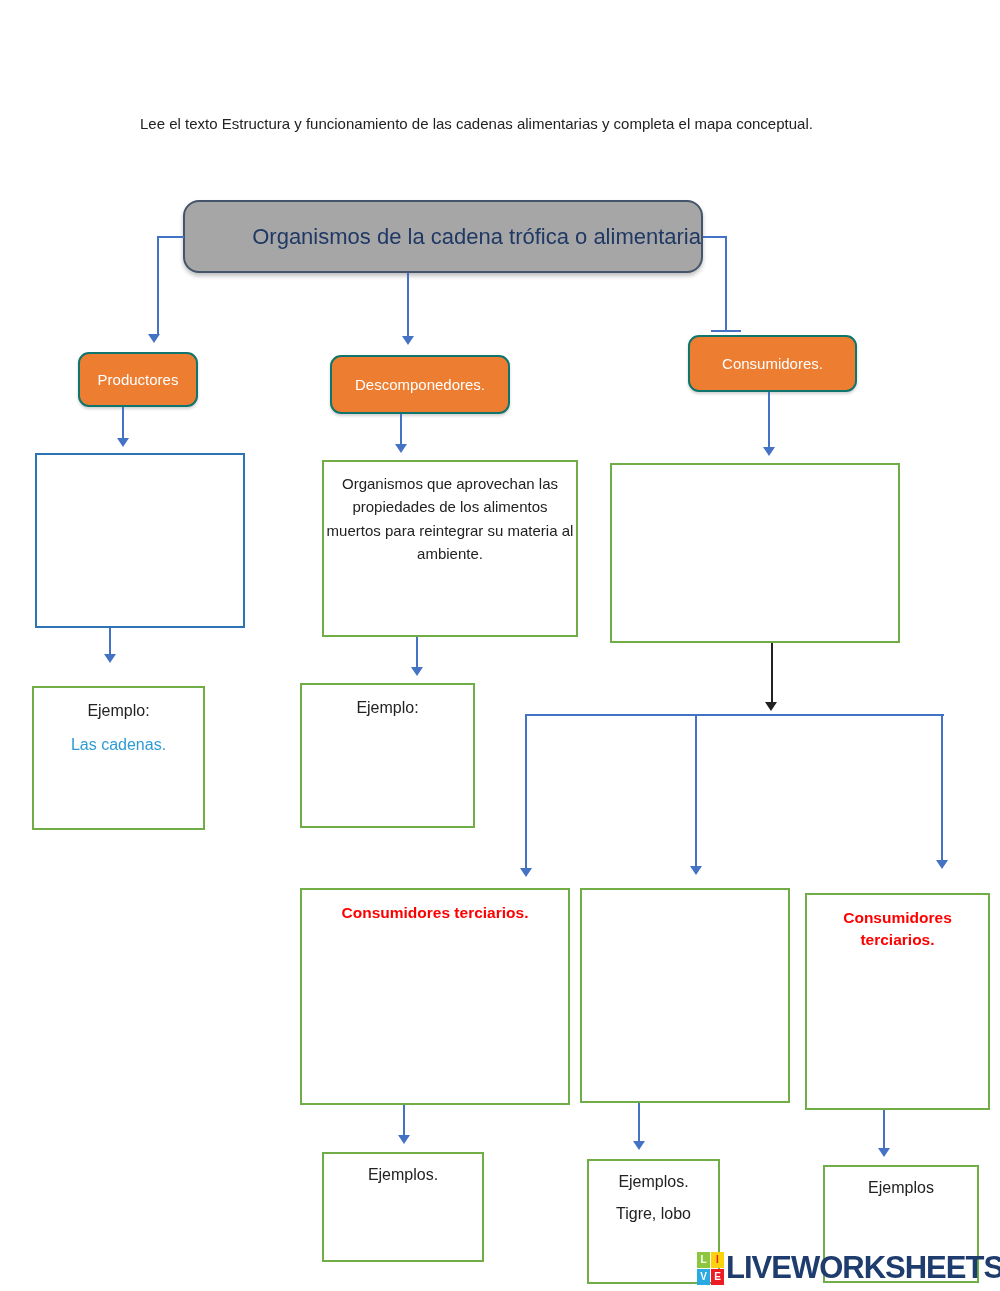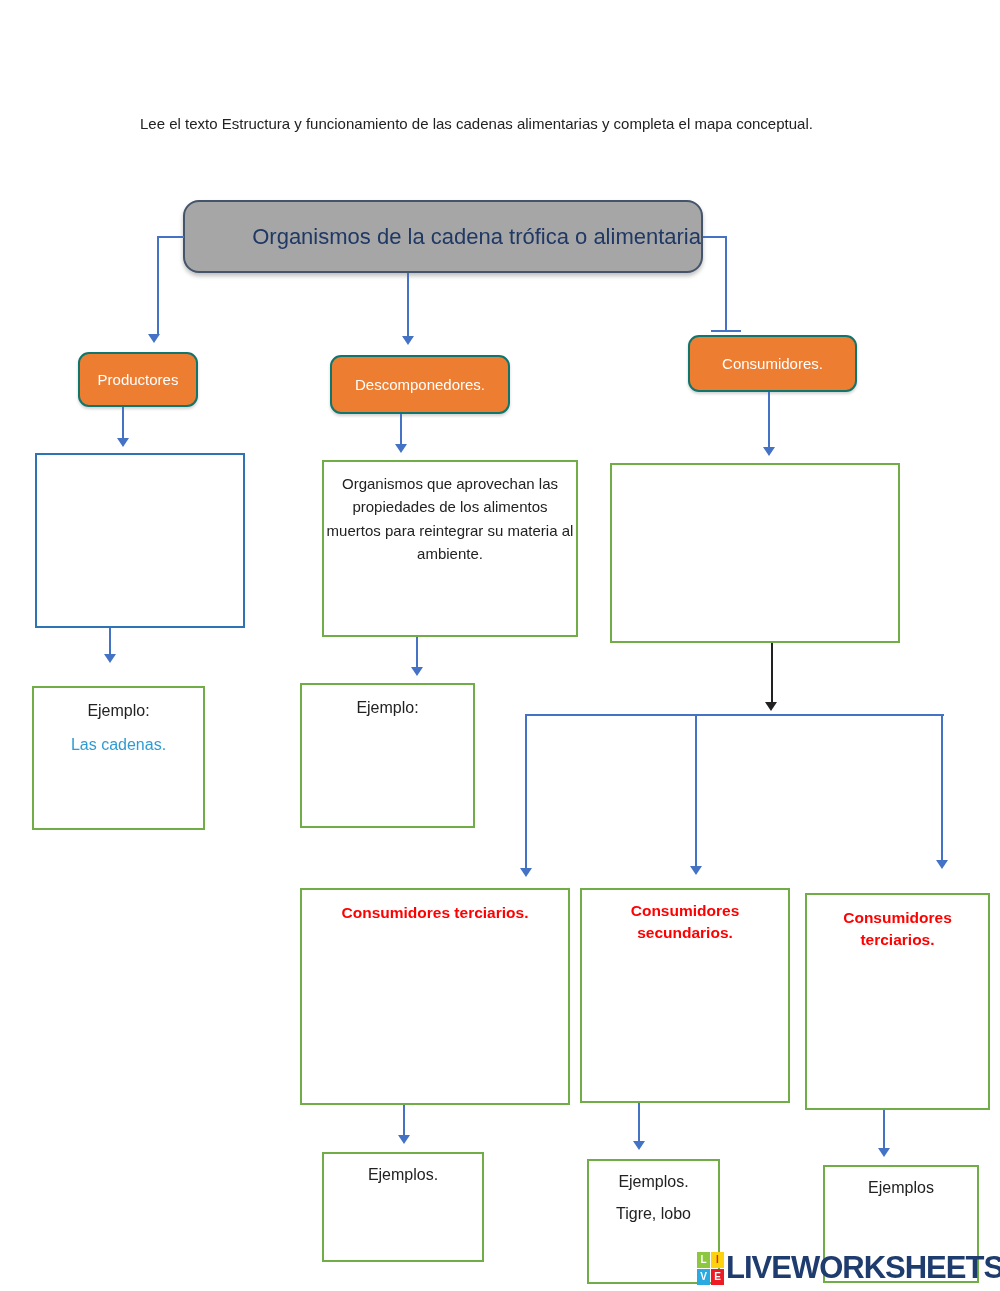--- a/index.html
+++ b/index.html
@@ -142,21 +142,20 @@
 <div class="abs vline" style="left:695px;top:714px;height:154px;"></div>
 <div class="abs ah" style="left:690px;top:866px;"></div>
 
 <div class="abs vline" style="left:941px;top:714px;height:148px;"></div>
 <div class="abs ah" style="left:936px;top:860px;"></div>
 
 <div class="abs box green-border c-box c-prim">
   <div class="red-title">Consumidores terciarios.</div>
 </div>
 <div class="abs box green-border c-box c-sec">
-  <div class="red-title">Consumidores secundarios.</div>
 </div>
 <div class="abs box green-border c-box c-ter">
   <div class="red-title">Consumidores terciarios.</div>
 </div>
 
 <div class="abs vline" style="left:403px;top:1105px;height:32px;"></div>
 <div class="abs ah" style="left:398px;top:1135px;"></div>
 
 <div class="abs vline" style="left:638px;top:1103px;height:40px;"></div>
 <div class="abs ah" style="left:633px;top:1141px;"></div>

